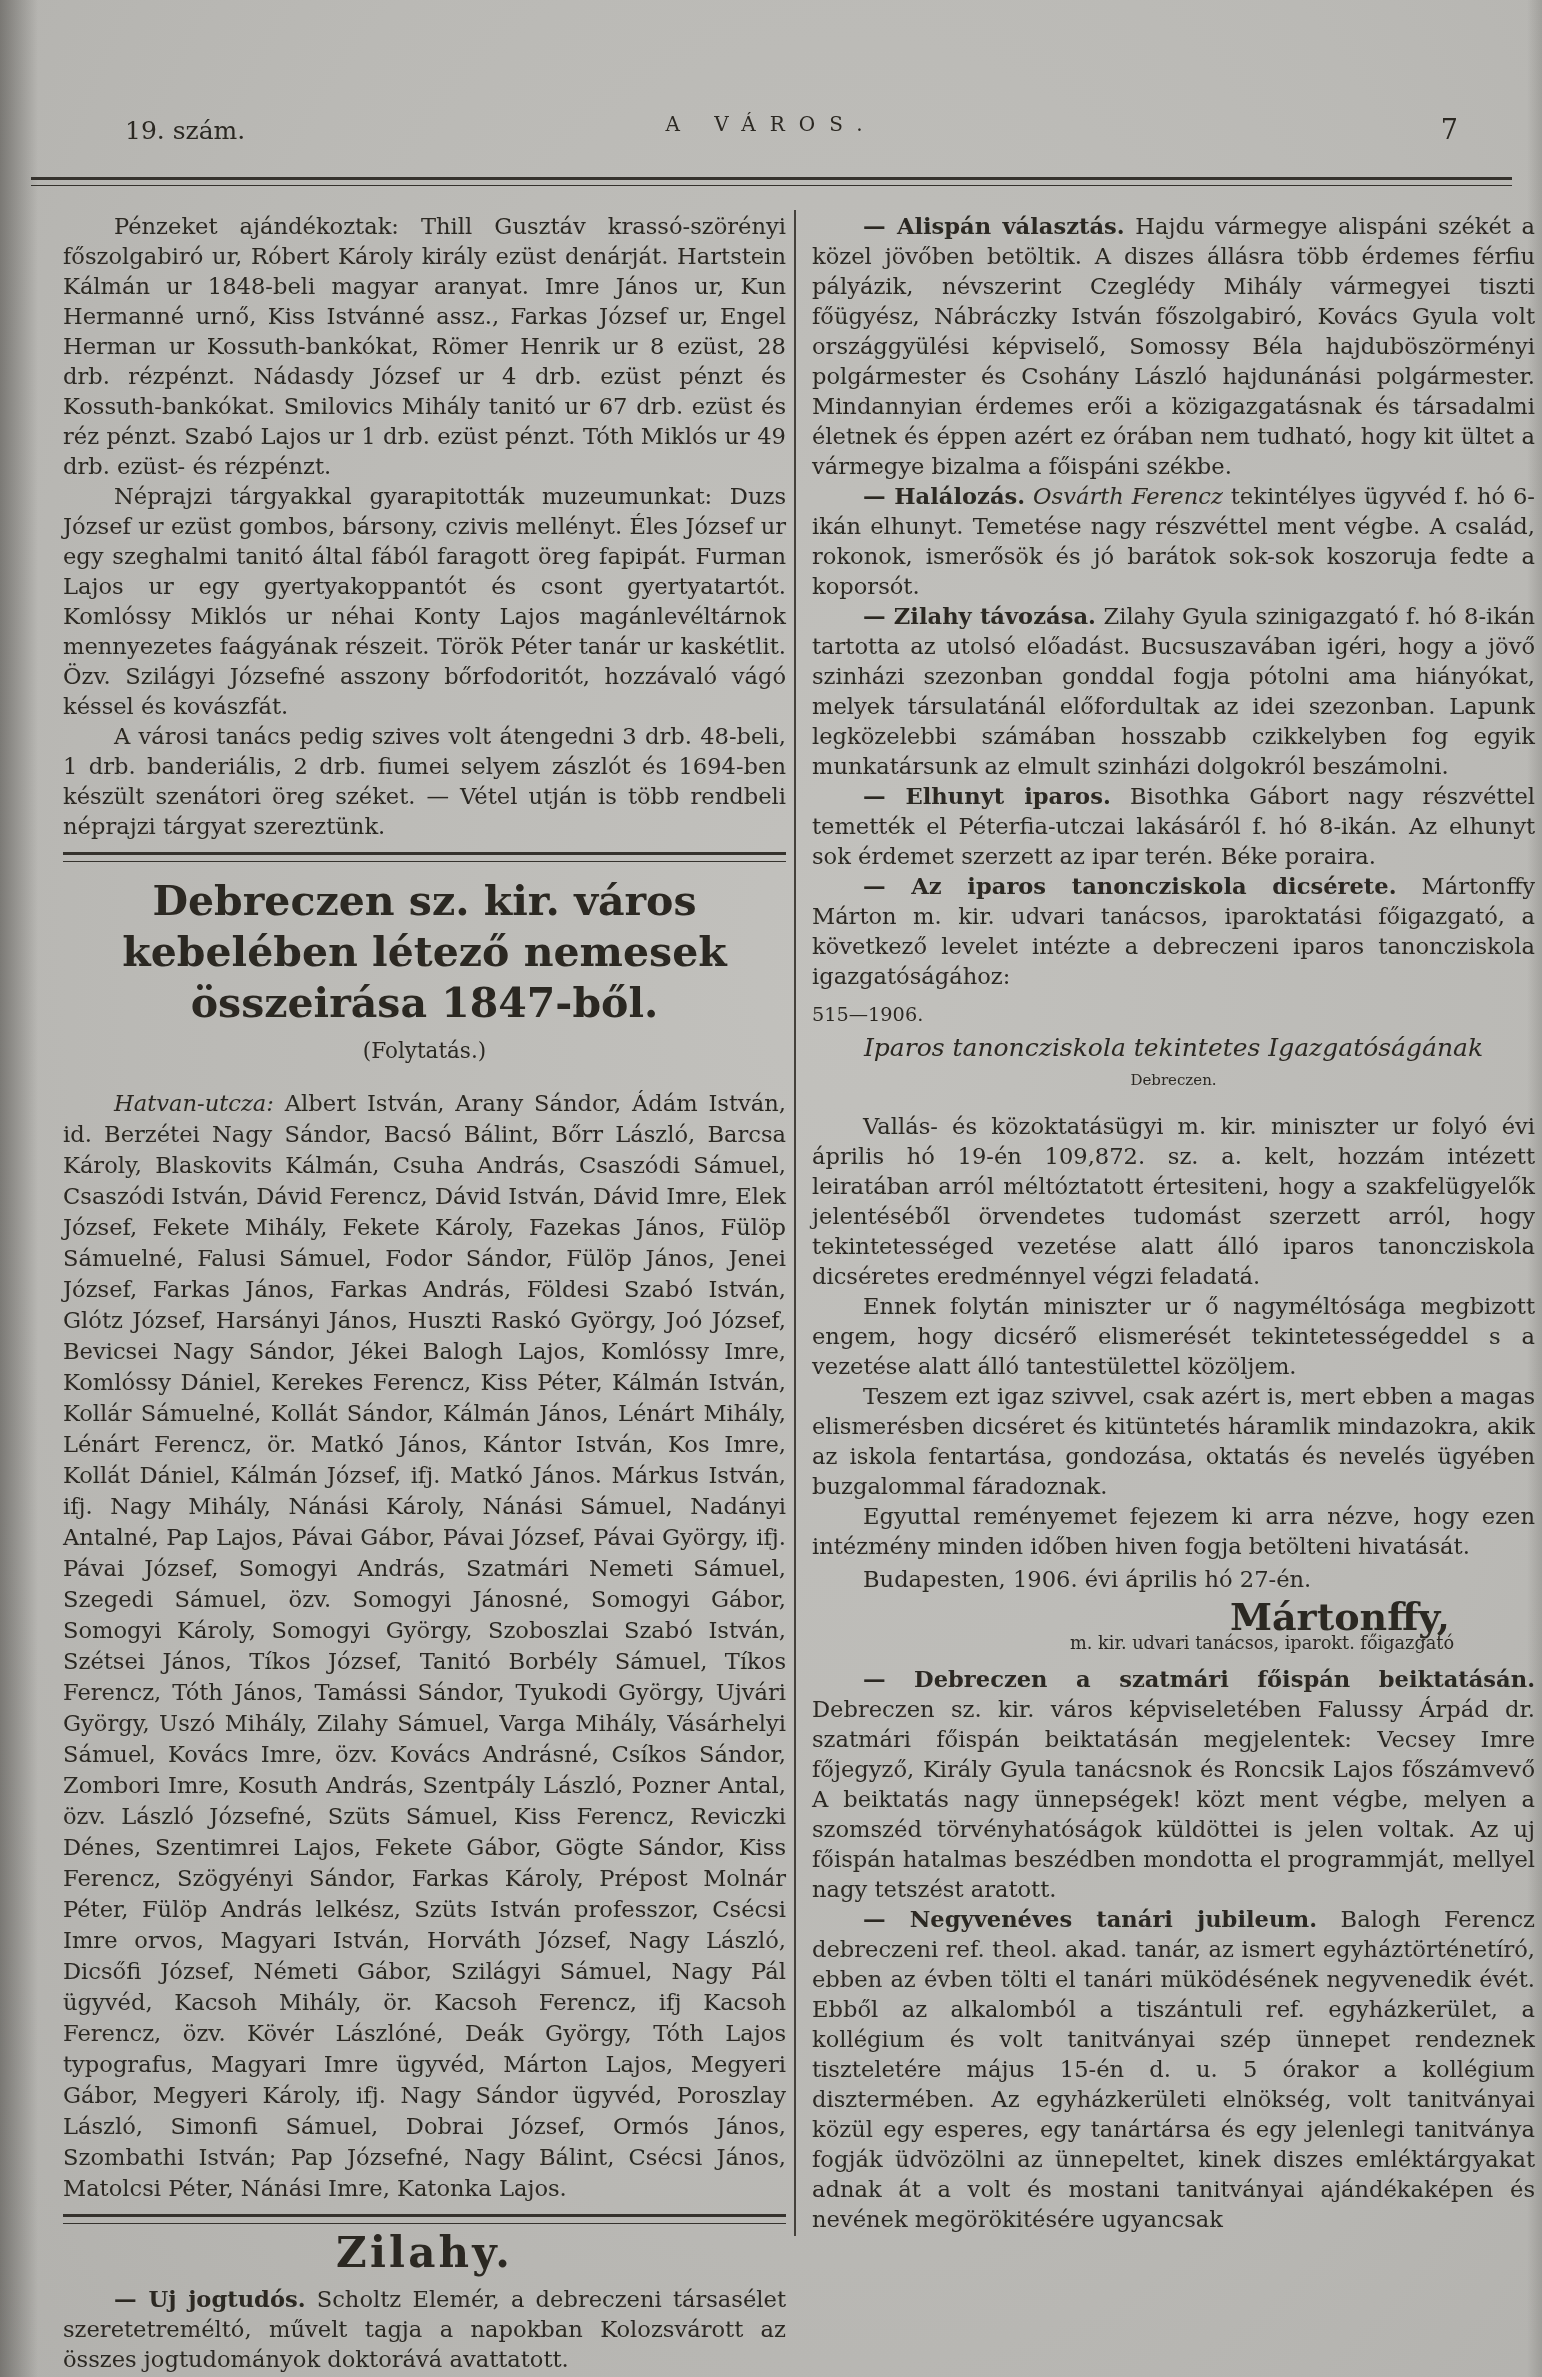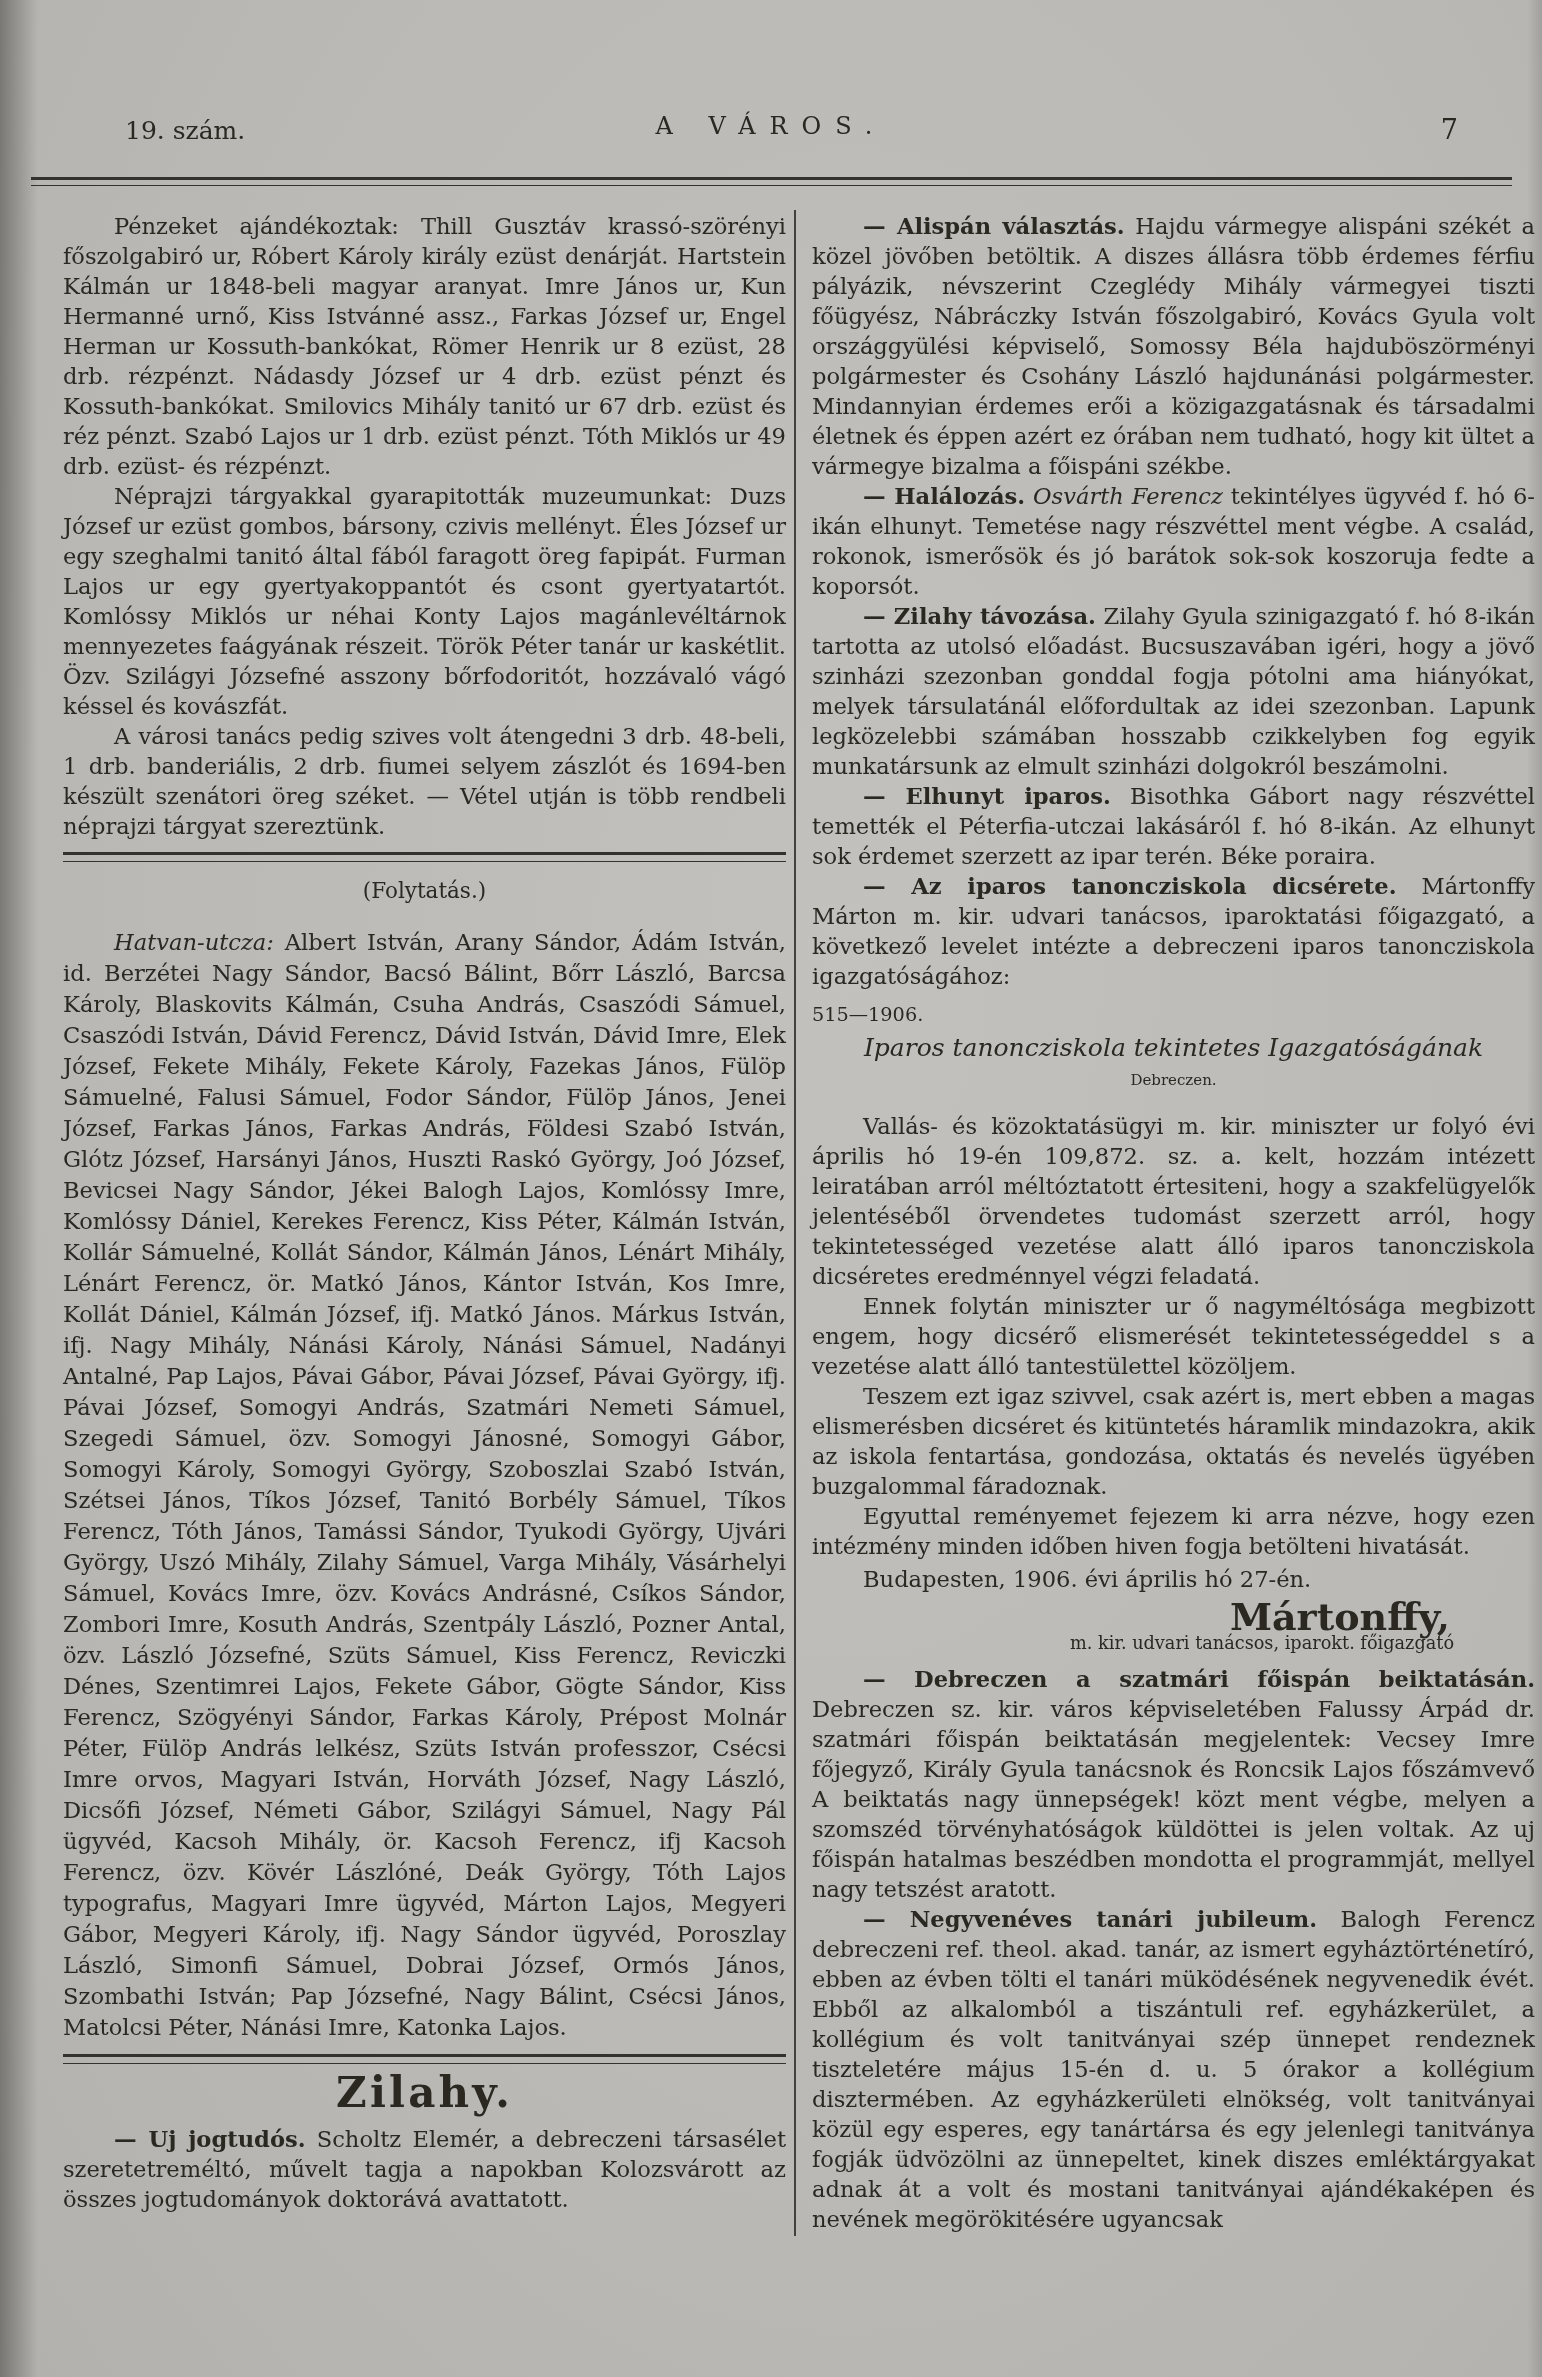--- a/index.html
+++ b/index.html
@@ -9,21 +9,21 @@
     background-image:radial-gradient(ellipse at 55% 40%, #c2c1bd 0%, #bab9b5 60%, #b2b1ad 100%);
     font-family:"DejaVu Serif","Liberation Serif",serif;
     color:#2b2822;
   }
   .page::before{content:"";position:absolute;left:0;top:0;bottom:0;width:38px;
     background:linear-gradient(90deg,rgba(25,22,18,.38),rgba(25,22,18,0));pointer-events:none;}
   .page::after{content:"";position:absolute;right:0;top:0;bottom:0;width:16px;
     background:linear-gradient(270deg,rgba(25,22,18,.15),rgba(25,22,18,0));pointer-events:none;}
 
   .hdr-issue{position:absolute;left:125px;top:116px;font-size:25px;}
-  .hdr-title{position:absolute;left:0;right:16px;top:112px;text-align:center;font-size:24px;letter-spacing:14px;padding-left:15px;}
+  .hdr-title{position:absolute;left:0;right:16px;top:112px;text-align:center;font-size:20px;letter-spacing:14px;padding-left:15px;}
   .hdr-page{position:absolute;right:85px;top:114px;font-size:27px;}
   .hdr-rule{position:absolute;left:31px;right:31px;top:177px;height:4.8px;
     border-top:3.8px solid #35322d;border-bottom:1.6px solid #35322d;}
   .vrule{position:absolute;left:794px;top:210px;width:1.6px;height:2026px;background:#44413b;}
 
   .col{position:absolute;top:211px;width:723px;font-size:22.6px;line-height:30px;text-align:justify;}
   .col-left{left:63px;}
   .col-right{left:812px;}
 
   .p{margin:0;text-indent:51px;}
@@ -52,20 +52,21 @@
   <div class="hdr-page">7</div>
   <div class="hdr-rule"></div>
   <div class="vrule"></div>
 
   <div class="col col-left">
     <p class="p">Pénzeket ajándékoztak: Thill Gusztáv krassó-szörényi főszolgabiró ur, Róbert Károly király ezüst denárját. Hartstein Kálmán ur 1848-beli magyar aranyat. Imre János ur, Kun Hermanné urnő, Kiss Istvánné assz., Farkas József ur, Engel Herman ur Kossuth-bankókat, Römer Henrik ur 8 ezüst, 28 drb. rézpénzt. Nádasdy József ur 4 drb. ezüst pénzt és Kossuth-bankókat. Smilovics Mihály tanitó ur 67 drb. ezüst és réz pénzt. Szabó Lajos ur 1 drb. ezüst pénzt. Tóth Miklós ur 49 drb. ezüst- és rézpénzt.</p>
     <p class="p">Néprajzi tárgyakkal gyarapitották muzeumunkat: Duzs József ur ezüst gombos, bársony, czivis mellényt. Éles József ur egy szeghalmi tanitó által fából faragott öreg fapipát. Furman Lajos ur egy gyertyakoppantót és csont gyertyatartót. Komlóssy Miklós ur néhai Konty Lajos magánlevéltárnok mennyezetes faágyának részeit. Török Péter tanár ur kaskétlit. Özv. Szilágyi Józsefné asszony bőrfodoritót, hozzávaló vágó késsel és kovászfát.</p>
     <p class="p">A városi tanács pedig szives volt átengedni 3 drb. 48-beli, 1 drb. banderiális, 2 drb. fiumei selyem zászlót és 1694-ben készült szenátori öreg széket. — Vétel utján is több rendbeli néprajzi tárgyat szereztünk.</p>
 
     <div class="drule"></div>
+    <h1 class="headline">Debreczen sz. kir. város kebelében létező nemesek összeirása 1847-ből.</h1>
     <div class="subhead">(Folytatás.)</div>
     <p class="p names"><span class="i">Hatvan-utcza:</span> <span>Albert István, Arany Sándor, Ádám István, id. Berzétei Nagy Sándor, Bacsó Bálint, Bőrr László, Barcsa Károly, Blaskovits Kálmán, Csuha András, Csaszódi Sámuel, Csaszódi István, Dávid Ferencz, Dávid István, Dávid Imre, Elek József, Fekete Mihály, Fekete Károly, Fazekas János, Fülöp Sámuelné, Falusi Sámuel, Fodor Sándor, Fülöp János, Jenei József, Farkas János, Farkas András, Földesi Szabó István, Glótz József, Harsányi János, Huszti Raskó György, Joó József, Bevicsei Nagy Sándor, Jékei Balogh Lajos, Komlóssy Imre, Komlóssy Dániel, Kerekes Ferencz, Kiss Péter, Kálmán István, Kollár Sámuelné, Kollát Sándor, Kálmán János, Lénárt Mihály, Lénárt Ferencz, ör. Matkó János, Kántor István, Kos Imre, Kollát Dániel, Kálmán József, ifj. Matkó János. Márkus István, ifj. Nagy Mihály, Nánási Károly, Nánási Sámuel, Nadányi Antalné, Pap Lajos, Pávai Gábor, Pávai József, Pávai György, ifj. Pávai József, Somogyi András, Szatmári Nemeti Sámuel, Szegedi Sámuel, özv. Somogyi Jánosné, Somogyi Gábor, Somogyi Károly, Somogyi György, Szoboszlai Szabó István, Szétsei János, Tíkos József, Tanitó Borbély Sámuel, Tíkos Ferencz, Tóth János, Tamássi Sándor, Tyukodi György, Ujvári György, Uszó Mihály, Zilahy Sámuel, Varga Mihály, Vásárhelyi Sámuel, Kovács Imre, özv. Kovács Andrásné, Csíkos Sándor, Zombori Imre, Kosuth András, Szentpály László, Pozner Antal, özv. László Józsefné, Szüts Sámuel, Kiss Ferencz, Reviczki Dénes, Szentimrei Lajos, Fekete Gábor, Gögte Sándor, Kiss Ferencz, Szögyényi Sándor, Farkas Károly, Prépost Molnár Péter, Fülöp András lelkész, Szüts István professzor, Csécsi Imre orvos, Magyari István, Horváth József, Nagy László, Dicsőfi József, Németi Gábor, Szilágyi Sámuel, Nagy Pál ügyvéd, Kacsoh Mihály, ör. Kacsoh Ferencz, ifj Kacsoh Ferencz, özv. Kövér Lászlóné, Deák György, Tóth Lajos typografus, Magyari Imre ügyvéd, Márton Lajos, Megyeri Gábor, Megyeri Károly, ifj. Nagy Sándor ügyvéd, Poroszlay László, Simonfi Sámuel, Dobrai József, Ormós János, Szombathi István; Pap Józsefné, Nagy Bálint, Csécsi János, Matolcsi Péter, Nánási Imre, Katonka Lajos.</span></p>
 
     <div class="drule"></div>
     <h2 class="hirek">Zilahy.</h2>
     <p class="p"><span class="b">— Uj jogtudós.</span> <span>Scholtz Elemér, a debreczeni társasélet szeretetreméltó, művelt tagja a napokban Kolozsvárott az összes jogtudományok doktorává avattatott.</span></p>
   </div>
 
   <div class="col col-right">
     <p class="p"><span class="b">— Alispán választás.</span> <span>Hajdu vármegye alispáni székét a közel jövőben betöltik. A diszes állásra több érdemes férfiu pályázik, névszerint Czeglédy Mihály vármegyei tiszti főügyész, Nábráczky István főszolgabiró, Kovács Gyula volt országgyülési képviselő, Somossy Béla hajduböszörményi polgármester és Csohány László hajdunánási polgármester. Mindannyian érdemes erői a közigazgatásnak és társadalmi életnek és éppen azért ez órában nem tudható, hogy kit ültet a vármegye bizalma a főispáni székbe.</span></p>

